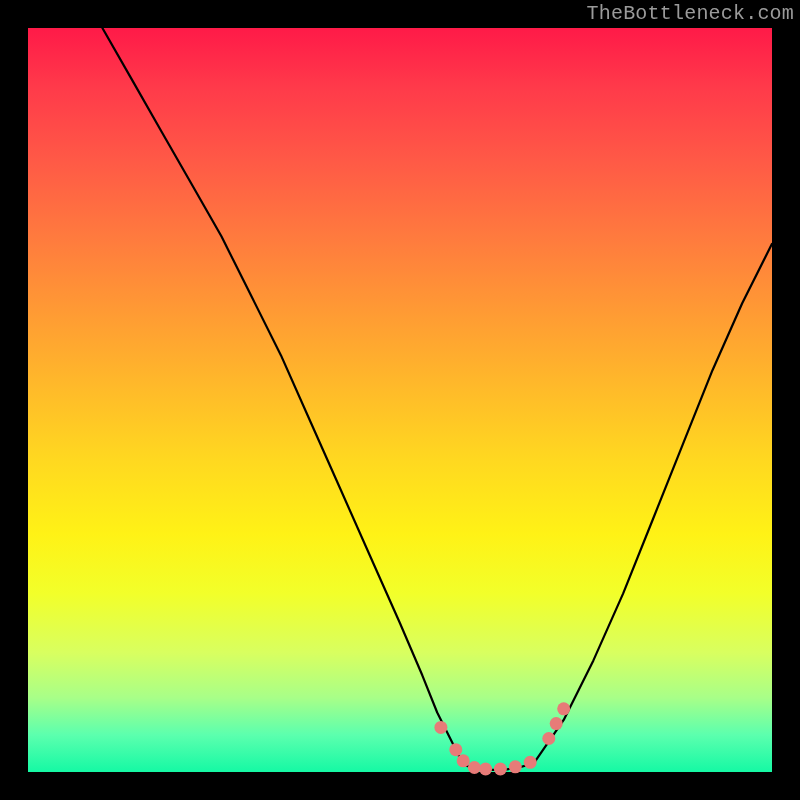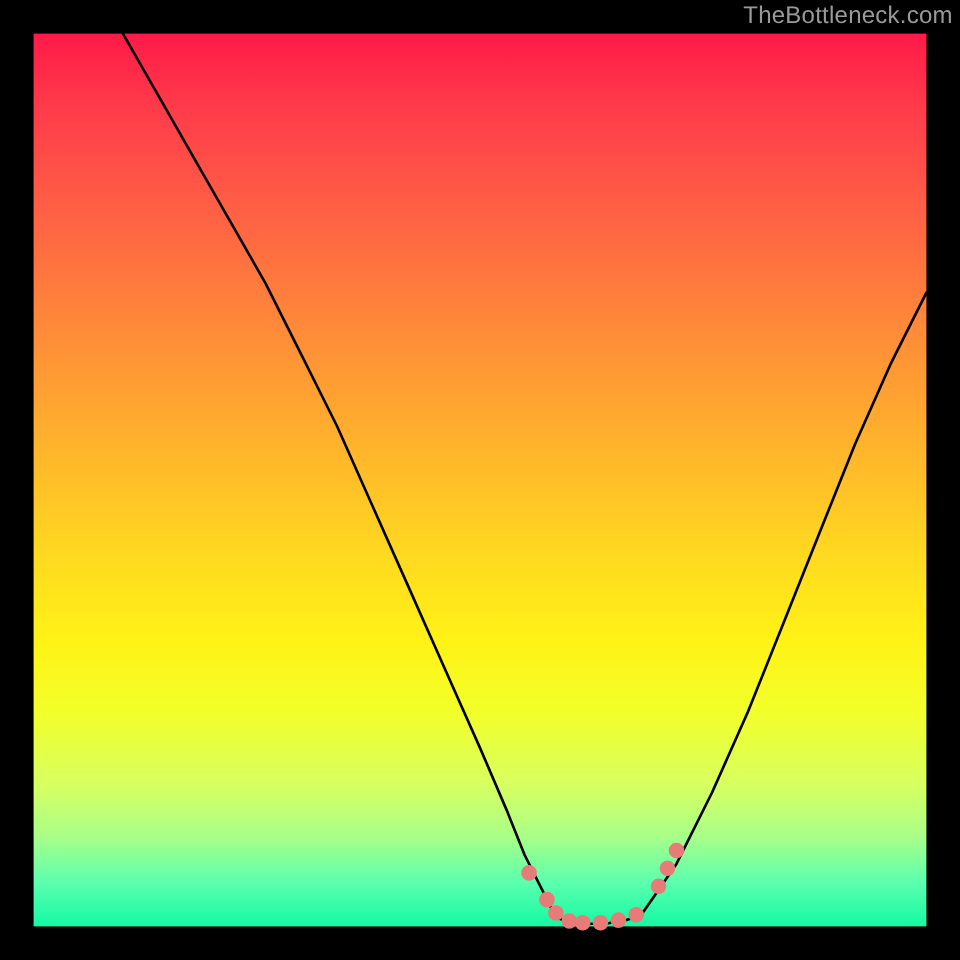--- a/index.html
+++ b/index.html
@@ -11,20 +11,21 @@
     overflow: hidden;
     font-family: Arial, Helvetica, sans-serif;
   }
   .frame {
     position: absolute;
     top: 0;
     left: 0;
     width: 800px;
     height: 632px;
     background: #000;
+    font-family: Liberation Mono, monospace;
   }
   .plot-area {
     position: absolute;
     left: 28px;
     top: 28px;
     width: 744px;
     height: 744px;
     
     background: linear-gradient(
       to bottom,

